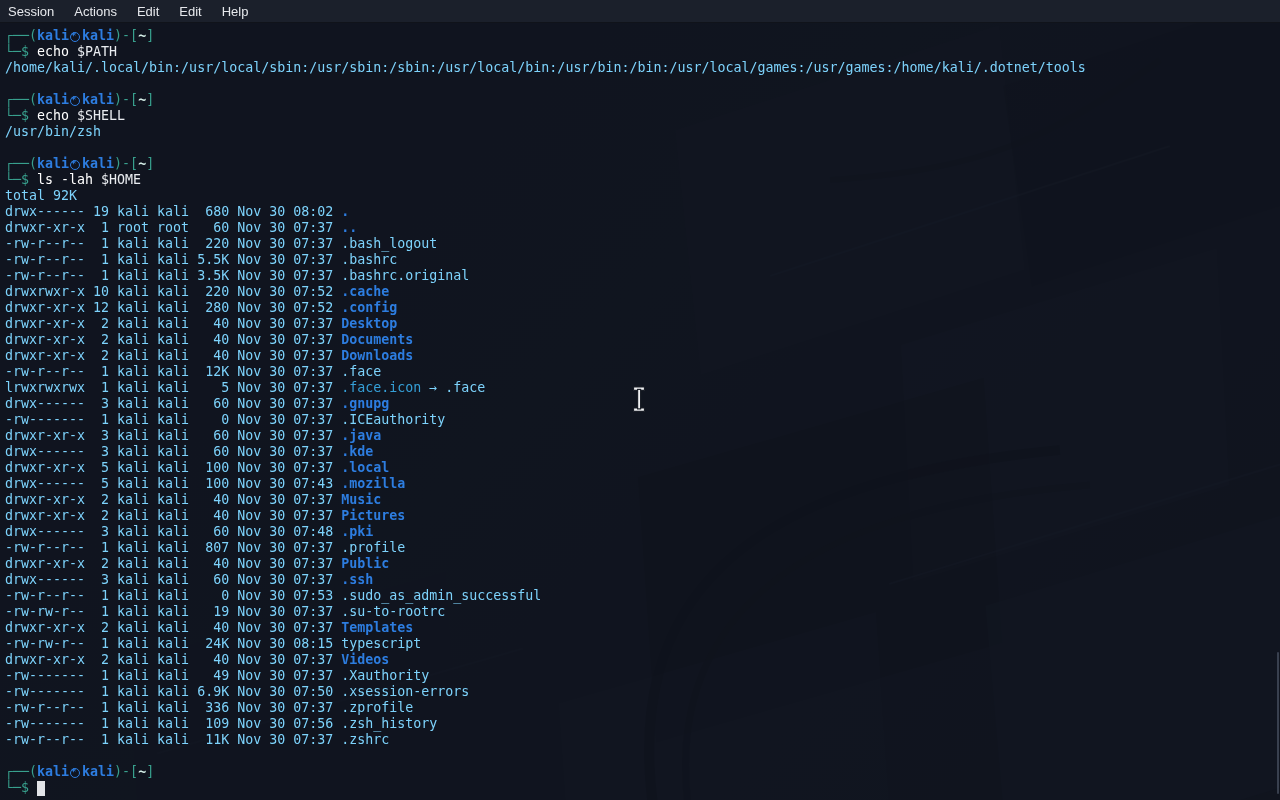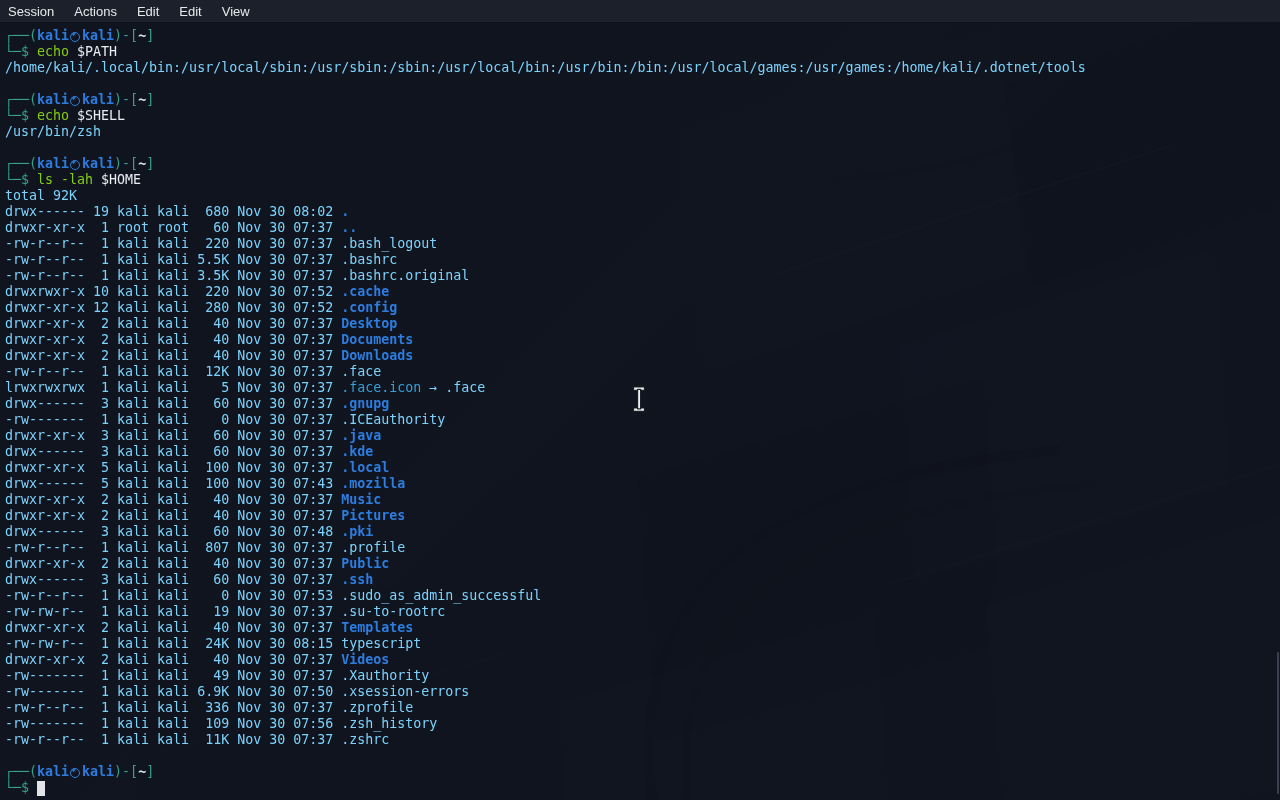--- a/index.html
+++ b/index.html
@@ -27,21 +27,21 @@
     background:rgba(15,19,29,0.80);
     padding:5px 1px 0 5px;box-sizing:border-box;
     font-family:"DejaVu Sans Mono", monospace;
     font-size:13.3px;line-height:16px;
     color:#c8cdd5;white-space:pre;z-index:20;
   }
   .tl{height:16px;}
   .t-frame{color:#38a08d;}
   .t-user{color:#2d7de0;font-weight:bold;}
   .t-path{color:#d5efe8;font-weight:bold;}
-  .t-cmd{color:#84cc16;}
+  .t-cmd{color:#ffffff;}
   .t-arg{color:#e9ecf0;text-align:right;}
   .t-out{color:#7dd3fc;}
   .t-dir{color:#2d7de0;font-weight:bold;}
   .t-link{color:#35a0d8;font-weight:normal;}
   .kat{
     display:inline-block;width:10px;height:10px;border:1.4px solid #2d7de0;
     border-radius:50%;position:relative;top:1.5px;margin:0 2px 0 1px;box-sizing:border-box;
   }
   .kat::after{
     content:"\2217";position:absolute;left:0px;top:-3.2px;width:7px;
@@ -77,21 +77,21 @@
     <path d="M 690 820 C 660 630, 780 510, 1090 485" stroke="#0d1119" stroke-width="7" fill="none" opacity="0.5"></path>
     <path d="M 1160 60 C 1050 140, 980 170, 830 180" stroke="#0d1119" stroke-width="6" fill="none" opacity="0.4"></path>
   </svg>
 </div>
 
 <div class="menubar">
   <span class="menu-item">Session</span>
   <span class="menu-item">Actions</span>
   <span class="menu-item">Edit</span>
   <span class="menu-item">Edit</span>
-  <span class="menu-item">View</span>
+  <span class="menu-item">Help</span>
 </div>
 
 <div class="term" id="term"><div class="tl"><span class="t-frame">┌──(</span><span class="t-user">kali</span><span class="kat" title="㉿"></span><span class="t-user">kali</span><span class="t-frame">)-[</span><span class="t-path">~</span><span class="t-frame">]</span></div><div class="tl"><span class="t-frame">└─$</span><span> </span><span class="t-cmd">echo</span><span class="t-arg"> $PATH</span></div><div class="tl"><span class="t-out">/home/kali/.local/bin:/usr/local/sbin:/usr/sbin:/sbin:/usr/local/bin:/usr/bin:/bin:/usr/local/games:/usr/games:/home/kali/.dotnet/tools</span></div><div class="tl"></div><div class="tl"><span class="t-frame">┌──(</span><span class="t-user">kali</span><span class="kat" title="㉿"></span><span class="t-user">kali</span><span class="t-frame">)-[</span><span class="t-path">~</span><span class="t-frame">]</span></div><div class="tl"><span class="t-frame">└─$</span><span> </span><span class="t-cmd">echo</span><span class="t-arg"> $SHELL</span></div><div class="tl"><span class="t-out">/usr/bin/zsh</span></div><div class="tl"></div><div class="tl"><span class="t-frame">┌──(</span><span class="t-user">kali</span><span class="kat" title="㉿"></span><span class="t-user">kali</span><span class="t-frame">)-[</span><span class="t-path">~</span><span class="t-frame">]</span></div><div class="tl"><span class="t-frame">└─$</span><span> </span><span class="t-cmd">ls -lah</span><span class="t-arg"> $HOME</span></div><div class="tl"><span class="t-out">total 92K</span></div><div class="tl"><span class="t-out">drwx------ 19 kali kali  680 Nov 30 08:02 </span><span class="t-dir">.</span></div><div class="tl"><span class="t-out">drwxr-xr-x  1 root root   60 Nov 30 07:37 </span><span class="t-dir">..</span></div><div class="tl"><span class="t-out">-rw-r--r--  1 kali kali  220 Nov 30 07:37 </span><span class="t-out">.bash_logout</span></div><div class="tl"><span class="t-out">-rw-r--r--  1 kali kali 5.5K Nov 30 07:37 </span><span class="t-out">.bashrc</span></div><div class="tl"><span class="t-out">-rw-r--r--  1 kali kali 3.5K Nov 30 07:37 </span><span class="t-out">.bashrc.original</span></div><div class="tl"><span class="t-out">drwxrwxr-x 10 kali kali  220 Nov 30 07:52 </span><span class="t-dir">.cache</span></div><div class="tl"><span class="t-out">drwxr-xr-x 12 kali kali  280 Nov 30 07:52 </span><span class="t-dir">.config</span></div><div class="tl"><span class="t-out">drwxr-xr-x  2 kali kali   40 Nov 30 07:37 </span><span class="t-dir">Desktop</span></div><div class="tl"><span class="t-out">drwxr-xr-x  2 kali kali   40 Nov 30 07:37 </span><span class="t-dir">Documents</span></div><div class="tl"><span class="t-out">drwxr-xr-x  2 kali kali   40 Nov 30 07:37 </span><span class="t-dir">Downloads</span></div><div class="tl"><span class="t-out">-rw-r--r--  1 kali kali  12K Nov 30 07:37 </span><span class="t-out">.face</span></div><div class="tl"><span class="t-out">lrwxrwxrwx  1 kali kali    5 Nov 30 07:37 </span><span class="t-link">.face.icon</span><span class="t-out"> → .face</span></div><div class="tl"><span class="t-out">drwx------  3 kali kali   60 Nov 30 07:37 </span><span class="t-dir">.gnupg</span></div><div class="tl"><span class="t-out">-rw-------  1 kali kali    0 Nov 30 07:37 </span><span class="t-out">.ICEauthority</span></div><div class="tl"><span class="t-out">drwxr-xr-x  3 kali kali   60 Nov 30 07:37 </span><span class="t-dir">.java</span></div><div class="tl"><span class="t-out">drwx------  3 kali kali   60 Nov 30 07:37 </span><span class="t-dir">.kde</span></div><div class="tl"><span class="t-out">drwxr-xr-x  5 kali kali  100 Nov 30 07:37 </span><span class="t-dir">.local</span></div><div class="tl"><span class="t-out">drwx------  5 kali kali  100 Nov 30 07:43 </span><span class="t-dir">.mozilla</span></div><div class="tl"><span class="t-out">drwxr-xr-x  2 kali kali   40 Nov 30 07:37 </span><span class="t-dir">Music</span></div><div class="tl"><span class="t-out">drwxr-xr-x  2 kali kali   40 Nov 30 07:37 </span><span class="t-dir">Pictures</span></div><div class="tl"><span class="t-out">drwx------  3 kali kali   60 Nov 30 07:48 </span><span class="t-dir">.pki</span></div><div class="tl"><span class="t-out">-rw-r--r--  1 kali kali  807 Nov 30 07:37 </span><span class="t-out">.profile</span></div><div class="tl"><span class="t-out">drwxr-xr-x  2 kali kali   40 Nov 30 07:37 </span><span class="t-dir">Public</span></div><div class="tl"><span class="t-out">drwx------  3 kali kali   60 Nov 30 07:37 </span><span class="t-dir">.ssh</span></div><div class="tl"><span class="t-out">-rw-r--r--  1 kali kali    0 Nov 30 07:53 </span><span class="t-out">.sudo_as_admin_successful</span></div><div class="tl"><span class="t-out">-rw-rw-r--  1 kali kali   19 Nov 30 07:37 </span><span class="t-out">.su-to-rootrc</span></div><div class="tl"><span class="t-out">drwxr-xr-x  2 kali kali   40 Nov 30 07:37 </span><span class="t-dir">Templates</span></div><div class="tl"><span class="t-out">-rw-rw-r--  1 kali kali  24K Nov 30 08:15 </span><span class="t-out">typescript</span></div><div class="tl"><span class="t-out">drwxr-xr-x  2 kali kali   40 Nov 30 07:37 </span><span class="t-dir">Videos</span></div><div class="tl"><span class="t-out">-rw-------  1 kali kali   49 Nov 30 07:37 </span><span class="t-out">.Xauthority</span></div><div class="tl"><span class="t-out">-rw-------  1 kali kali 6.9K Nov 30 07:50 </span><span class="t-out">.xsession-errors</span></div><div class="tl"><span class="t-out">-rw-r--r--  1 kali kali  336 Nov 30 07:37 </span><span class="t-out">.zprofile</span></div><div class="tl"><span class="t-out">-rw-------  1 kali kali  109 Nov 30 07:56 </span><span class="t-out">.zsh_history</span></div><div class="tl"><span class="t-out">-rw-r--r--  1 kali kali  11K Nov 30 07:37 </span><span class="t-out">.zshrc</span></div><div class="tl"></div><div class="tl"><span class="t-frame">┌──(</span><span class="t-user">kali</span><span class="kat" title="㉿"></span><span class="t-user">kali</span><span class="t-frame">)-[</span><span class="t-path">~</span><span class="t-frame">]</span></div><div class="tl"><span class="t-frame">└─$</span><span> </span><span class="block-cursor"></span></div></div>
 
 <div class="scroll-hint"></div>
 
 <div class="mouse">
   <svg width="17" height="27" viewBox="0 0 17 27">
     <g stroke="#1a1e27" stroke-width="1.2" fill="#f1f2f4">
       <rect x="2.5" y="1" width="11" height="3.4" rx="0.5"></rect>

